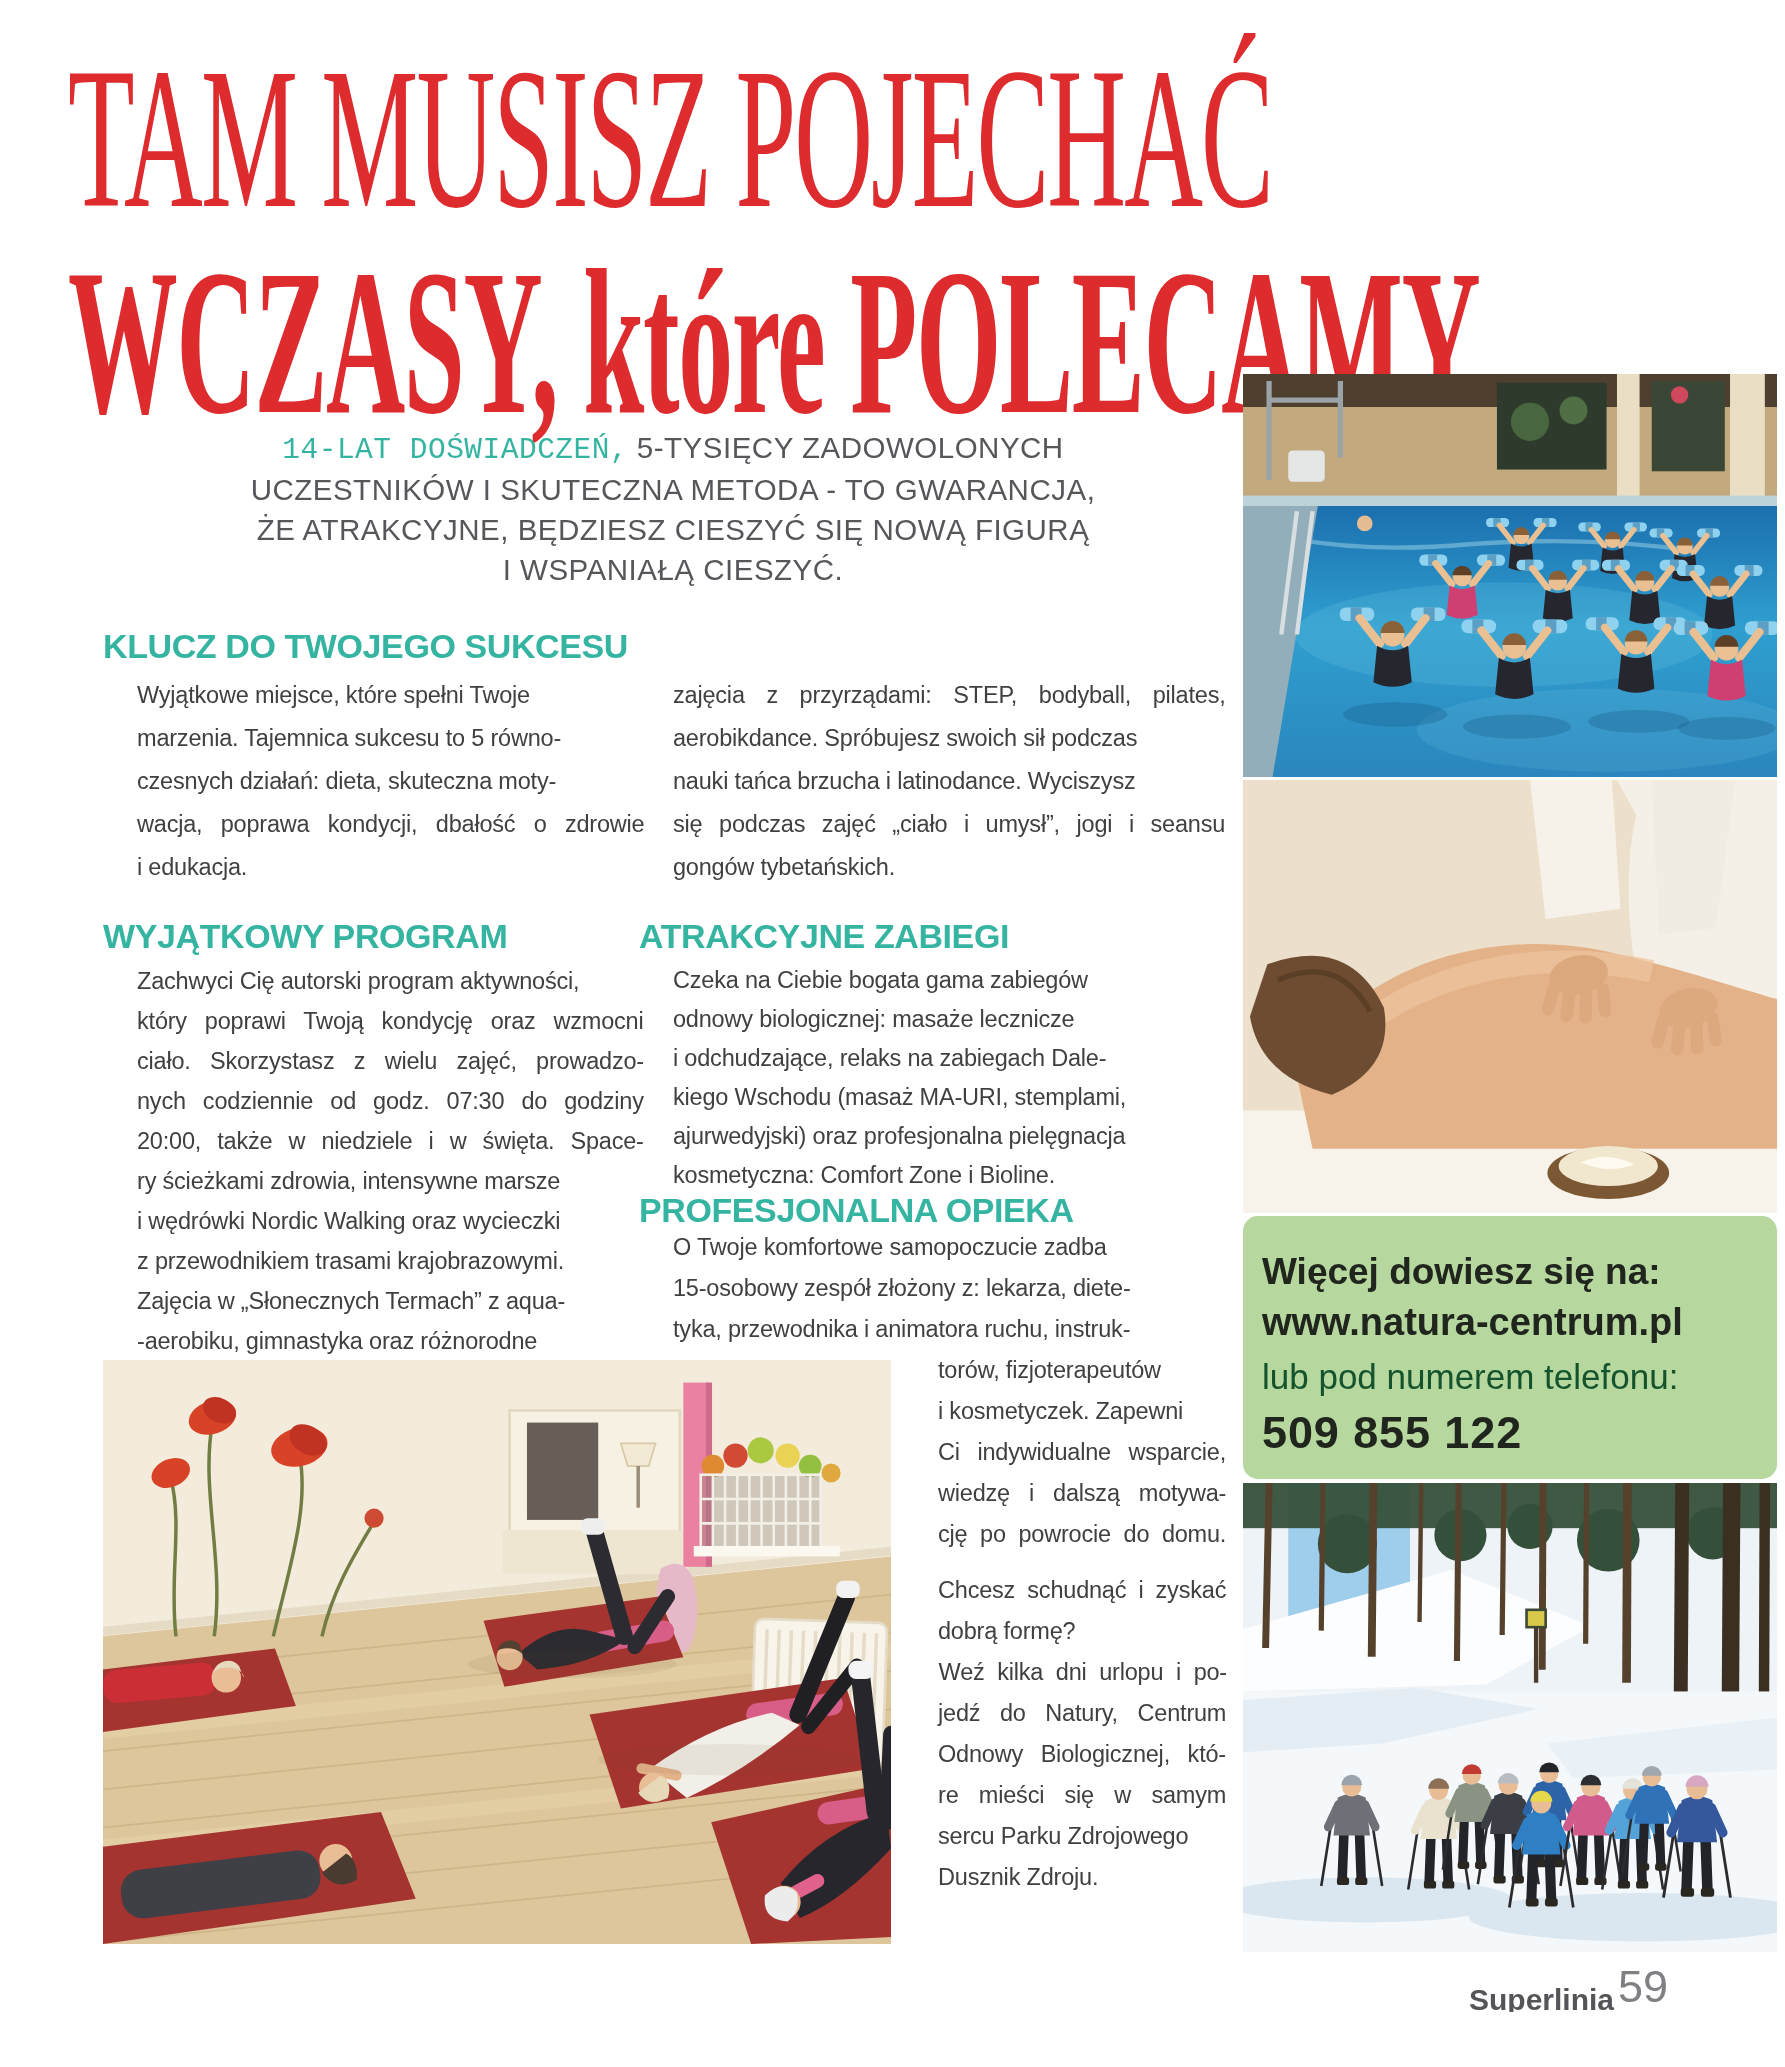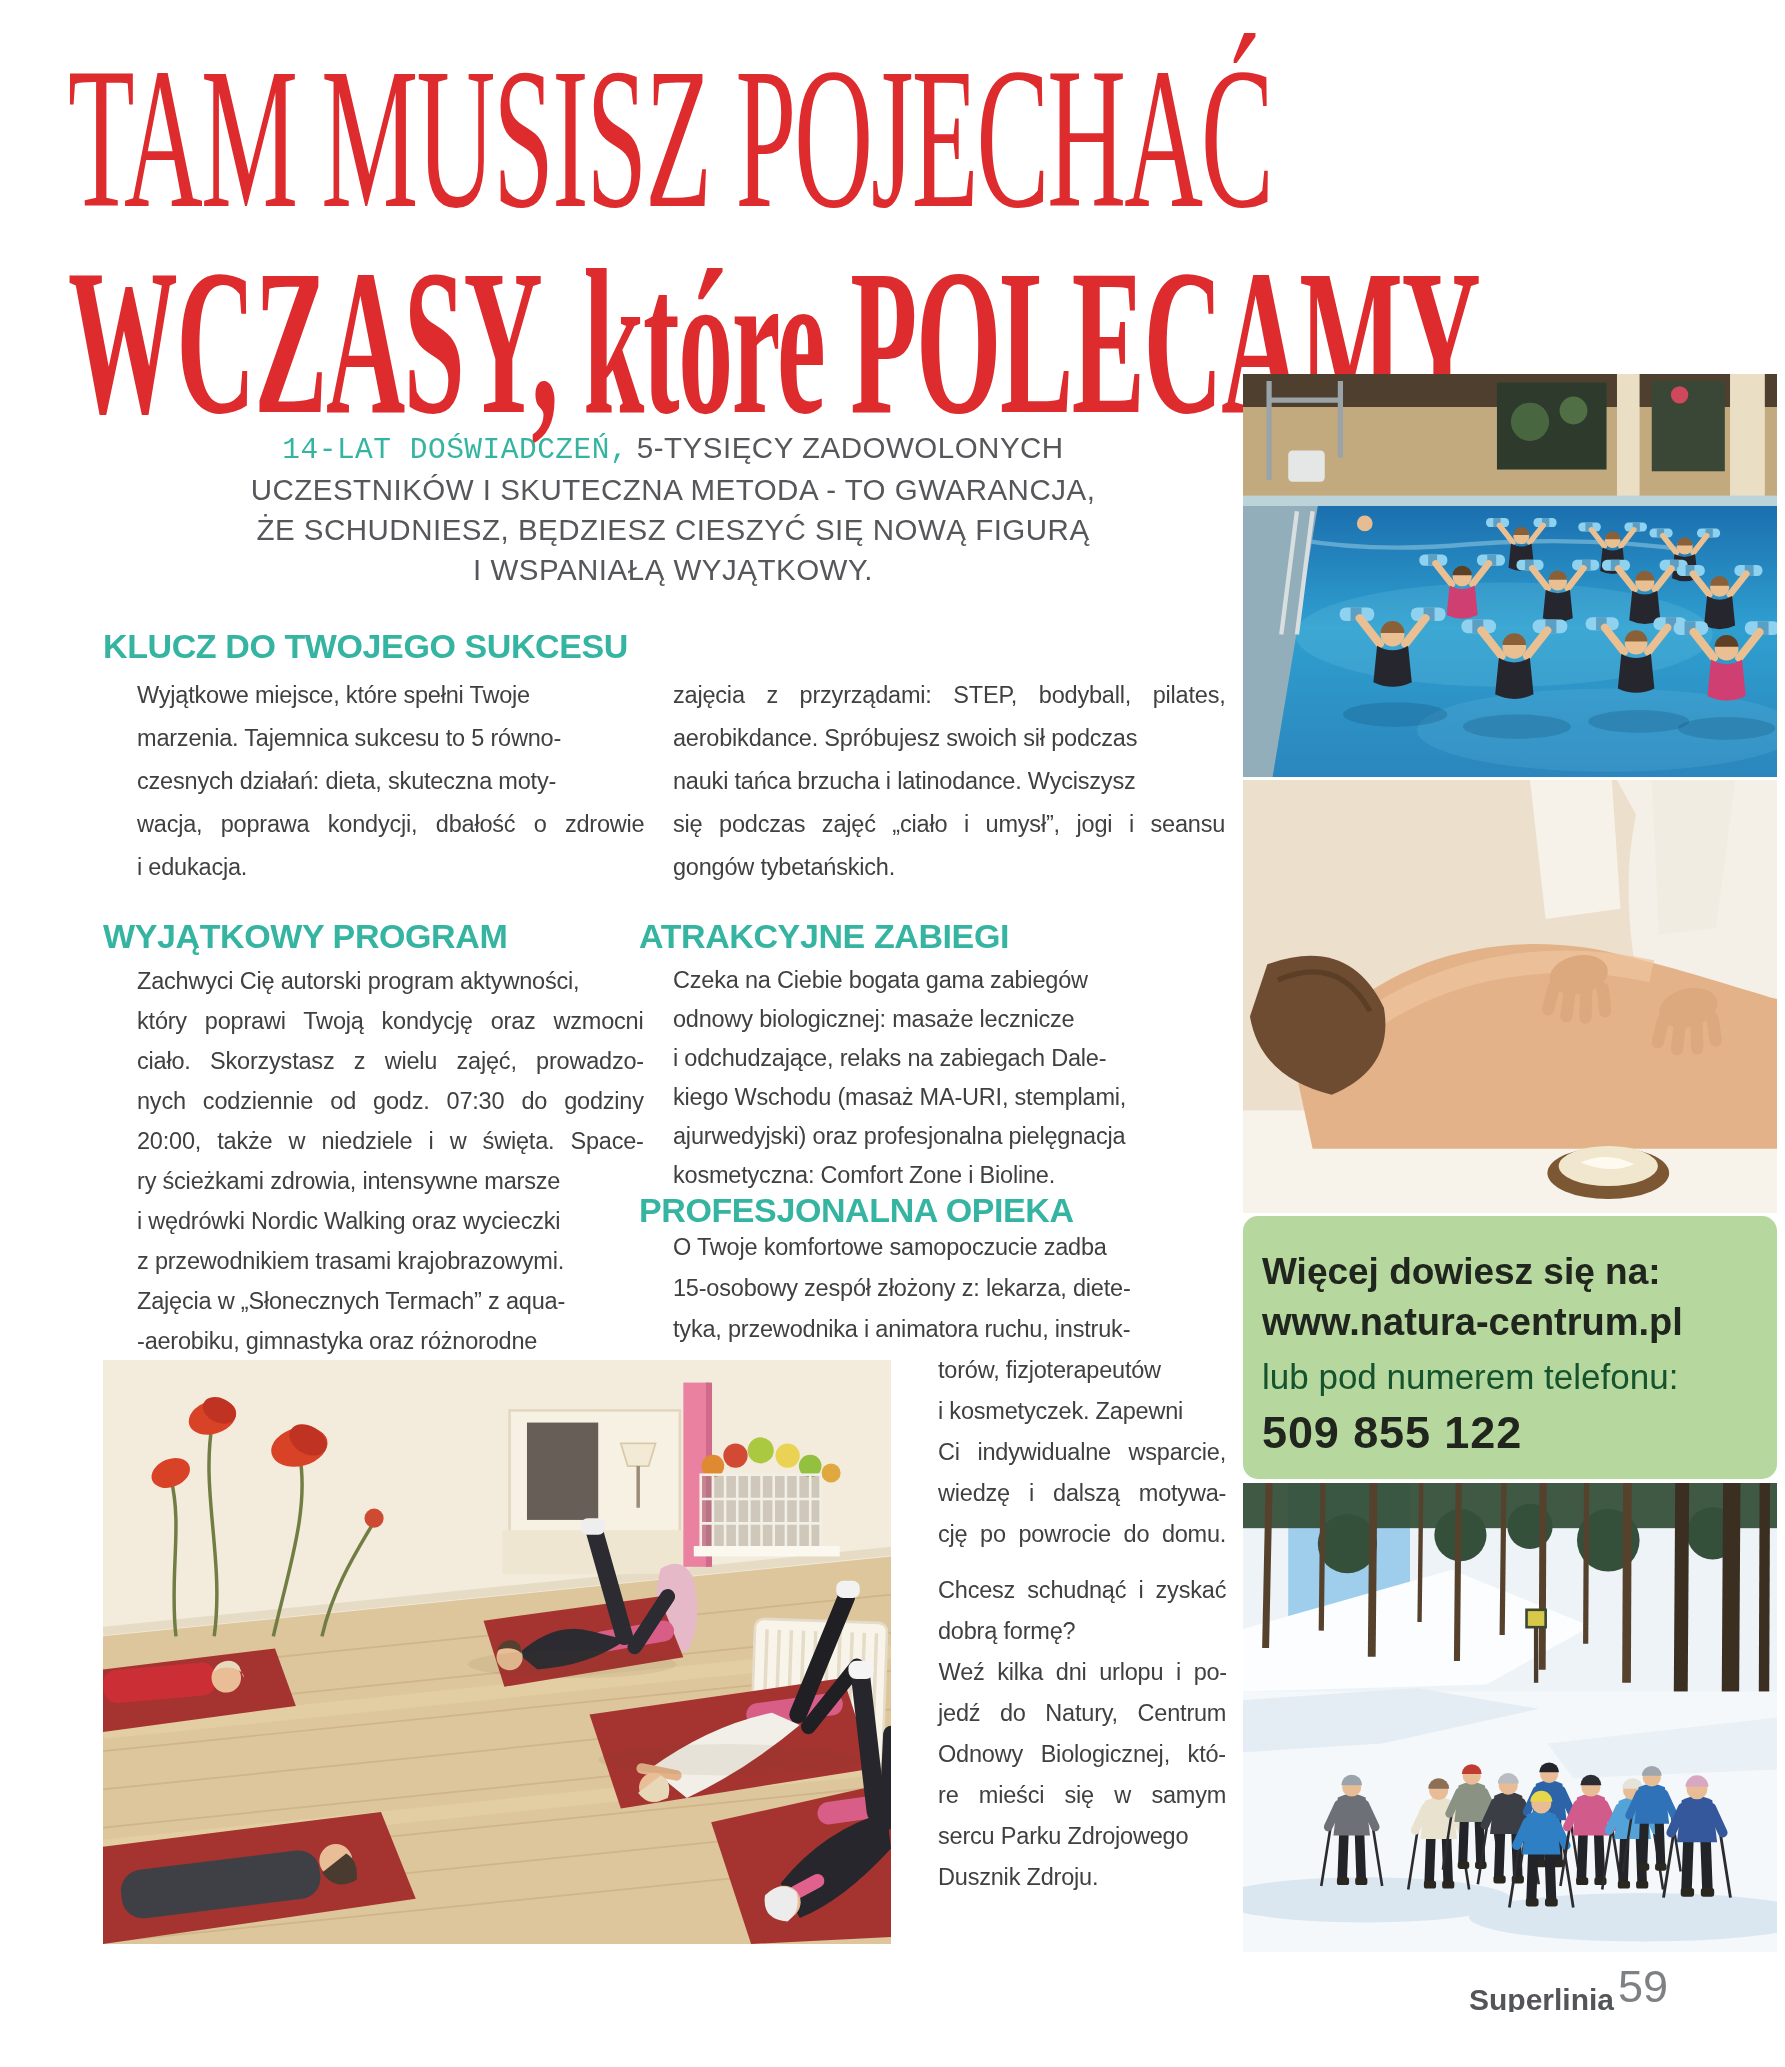--- a/index.html
+++ b/index.html
@@ -60,22 +60,22 @@
 <body>
 
 <div id="page">
 
   <div class="abs hl" id="headline1">TAM MUSISZ POJECHAĆ</div>
   <div class="abs hl" id="headline2"><span>WCZASY,</span><span> które </span><span>POLECAMY</span></div>
 
   <div class="abs" id="intro">
     <div><span class="teal">14-LAT DOŚWIADCZEŃ,</span><span> 5-TYSIĘCY ZADOWOLONYCH</span></div>
     <div>UCZESTNIKÓW I SKUTECZNA METODA - TO GWARANCJA,</div>
-    <div>ŻE SCHUDNIESZ, BĘDZIESZ CIESZYĆ SIĘ NOWĄ FIGURĄ</div>
-    <div>I WSPANIAŁĄ WYJĄTKOWY.</div>
+    <div>ŻE ATRAKCYJNE, BĘDZIESZ CIESZYĆ SIĘ NOWĄ FIGURĄ</div>
+    <div>I WSPANIAŁĄ CIESZYĆ.</div>
   </div>
 
   <div class="abs sec-h" id="sec-success-h">KLUCZ DO TWOJEGO SUKCESU</div>
   <div class="abs para" id="sec-success-p">
       <div class="ln"><span>Wyjątkowe miejsce, które spełni Twoje</span></div>
       <div class="ln"><span>marzenia. Tajemnica sukcesu to 5 równo-</span></div>
       <div class="ln"><span>czesnych działań: dieta, skuteczna moty-</span></div>
       <div class="ln" style="word-spacing: 12px;"><span>wacja, poprawa kondycji, dbałość o zdrowie</span></div>
       <div class="ln"><span>i edukacja.</span></div>
     </div>

